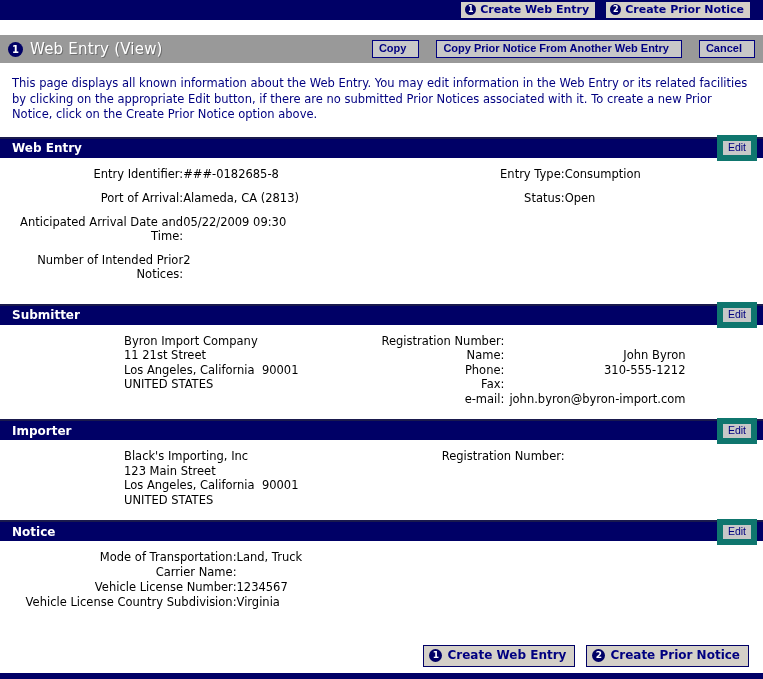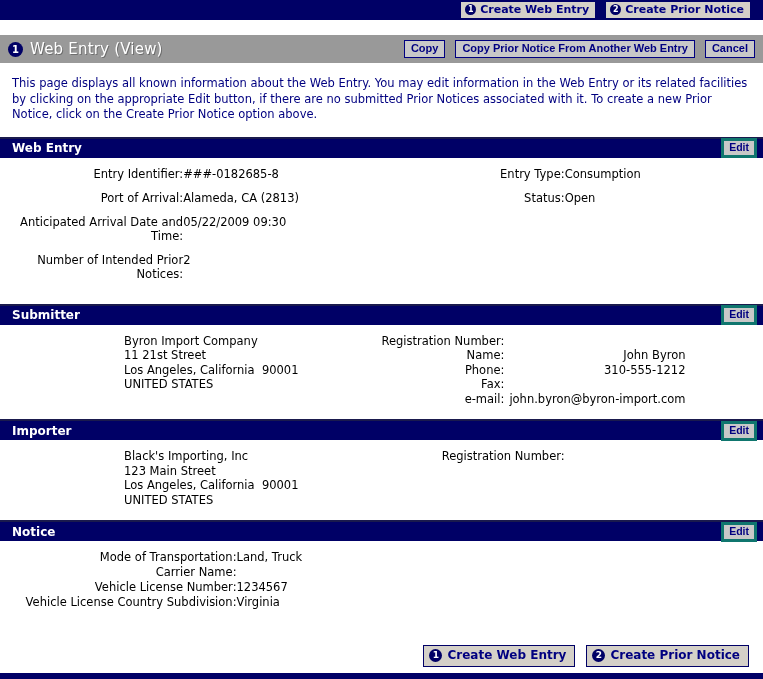--- a/index.html
+++ b/index.html
@@ -87,22 +87,22 @@
     letter-spacing: 0.2px;
     text-shadow: 1px 1px 0 #6e6e6e;
     flex: 1;
   }
   .tb-btn {
     background: #c8c8c8;
     border: 1px solid #000080;
     color: #000080;
     font-weight: bold;
     font-size: 11px;
-    padding: 1px 6px 2px 6px;
-    margin-left: 10px;
+    padding: 1px 12px 2px 6px;
+    margin-left: 17px;
     line-height: 13px;
     white-space: nowrap;
     cursor: pointer;
   }
 
   
   .intro {
     color: #000080;
     font-size: 11.5px;
     line-height: 15.5px;
@@ -121,23 +121,23 @@
     margin-top: 4px;
   }
   .section-title {
     color: #ffffff;
     font-weight: bold;
     font-size: 12px;
     flex: 1;
   }
   .edit-btn {
     background: #c8c8c8;
-    border: 3px solid #0f766e;
+    border: 6px solid #0f766e;
     color: #000080;
-    font-weight: bold;
+    font-weight: normal;
     font-size: 10.5px;
     padding: 0px 5px 1px 5px;
     line-height: 13px;
     cursor: pointer;
   }
 
   .section-body { padding: 9px 0 9px 0; }
 
   
   .cols {

